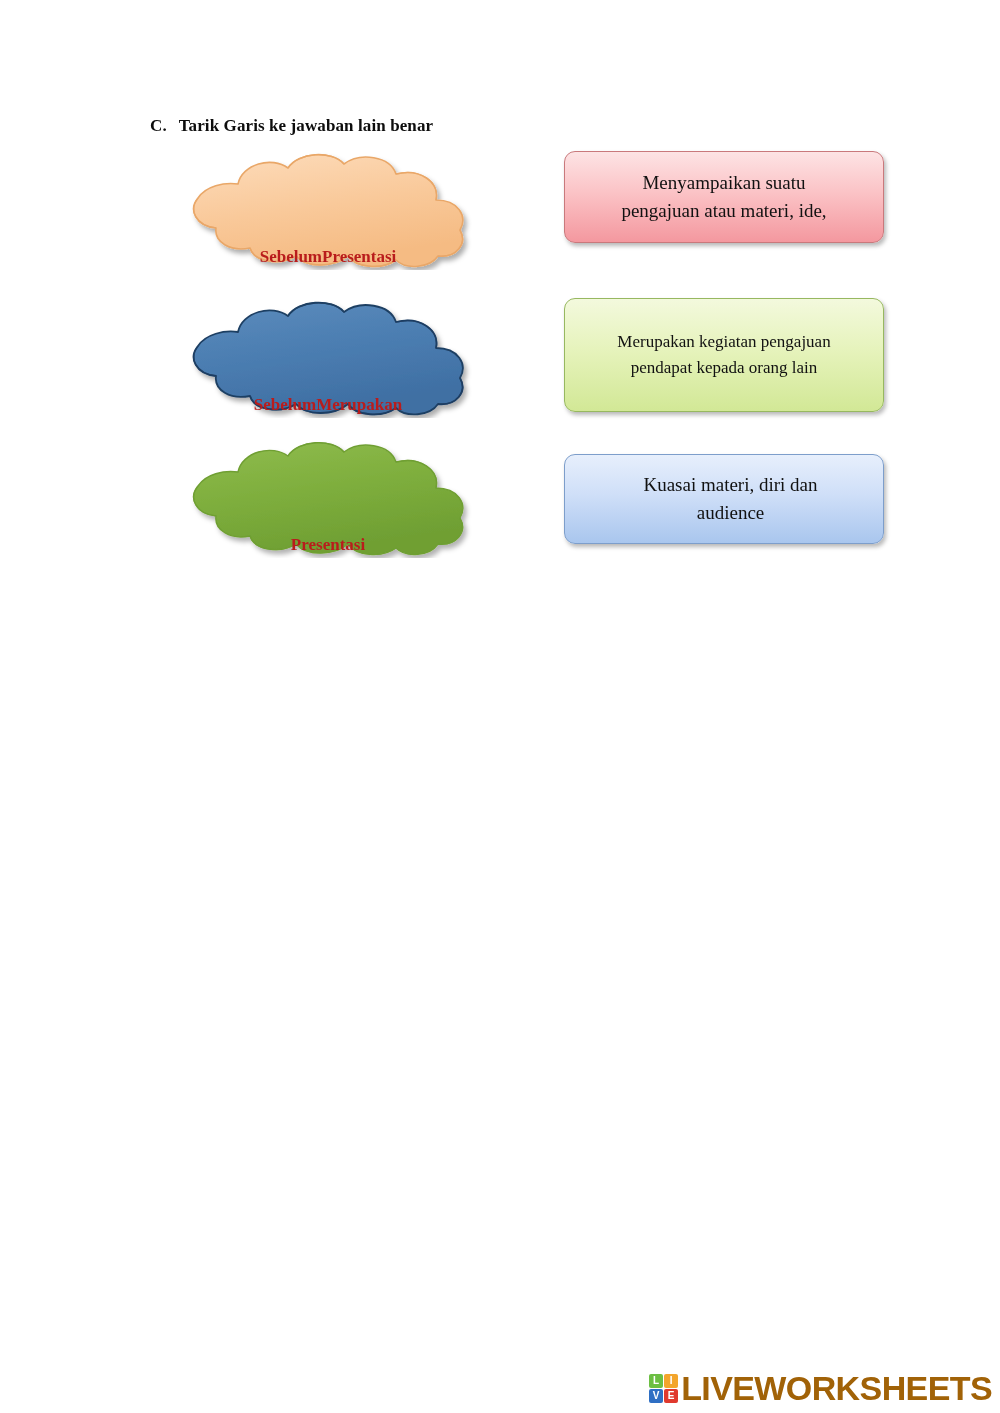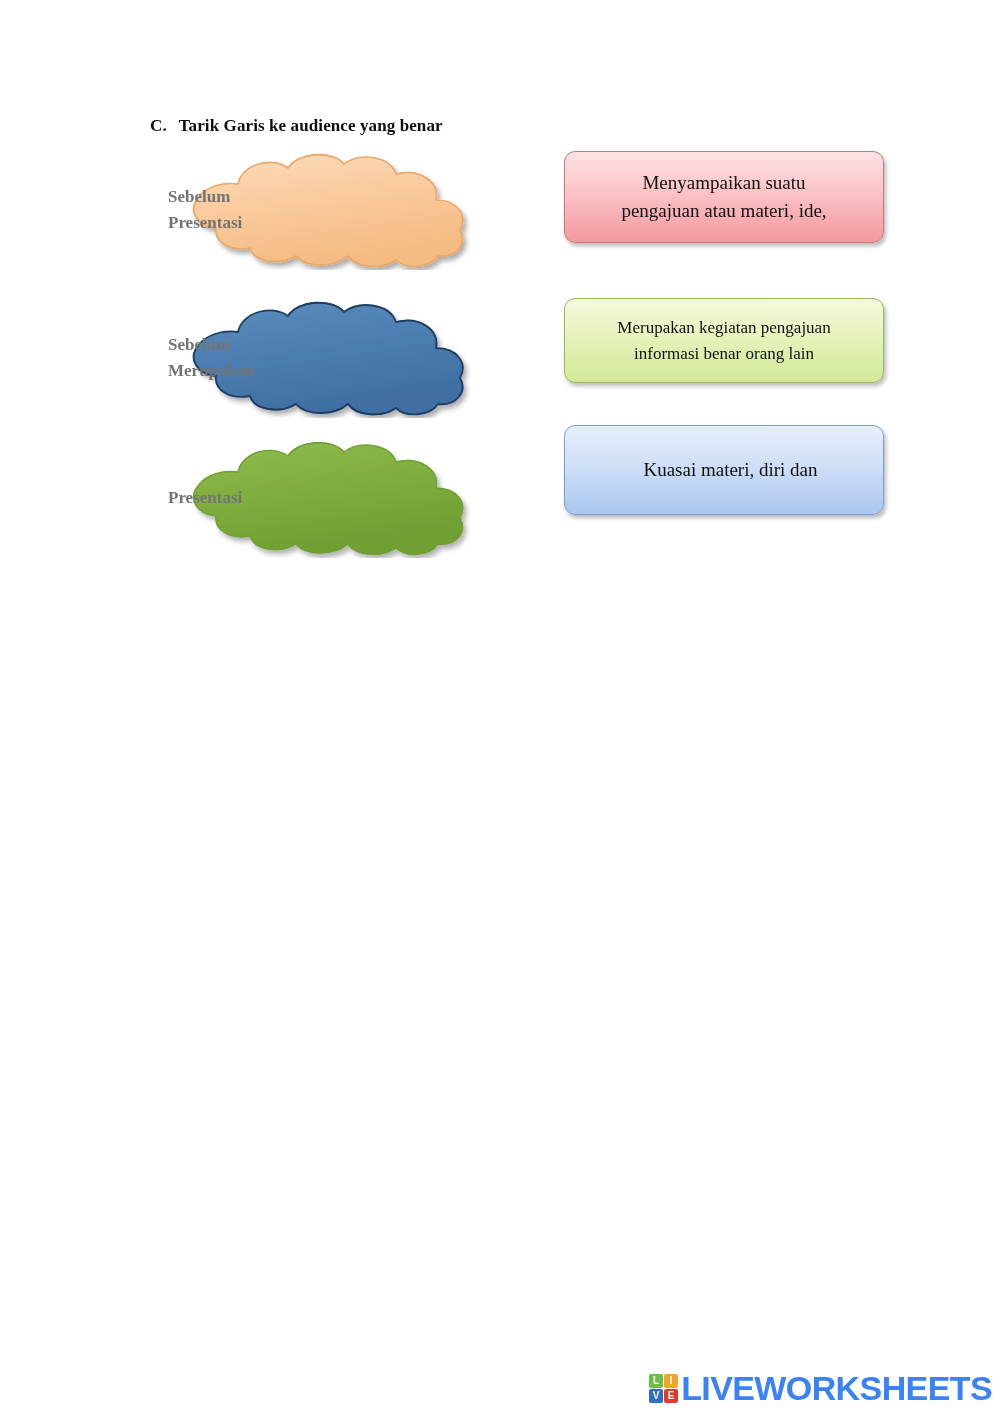--- a/index.html
+++ b/index.html
@@ -55,26 +55,26 @@
     height: 120px;
     display: block;
   }
   .cloud-label {
     position: absolute;
     left: 0;
     right: 0;
     top: 0;
     bottom: 0;
     display: flex;
-    flex-direction: column;
-    align-items: flex-start;
+    flex-direction: row;
+    align-items: flex-end;
     justify-content: center;
     font-size: 17px;
     font-weight: bold;
-    color: #737373;
+    color: #b91c1c;
     line-height: 1.55;
     text-align: center;
     pointer-events: none;
   }
   .cloud-label .l2 { }
 
   
   #cloud-0 { margin-bottom: 28px; }
   #cloud-1 { margin-bottom: 20px; }
 
@@ -106,21 +106,21 @@
     background: linear-gradient(to bottom, #fde3e4 0%, #fbc3c6 45%, #f4989f 100%);
     border-color: #c9797c;
     height: 92px;
     font-size: 19px;
     line-height: 1.45;
     font-family: Liberation Serif, serif;
   }
   .ans-box.green {
     background: linear-gradient(to bottom, #f3f9dd 0%, #e6f3bc 45%, #d2e896 100%);
     border-color: #97b860;
-    height: 85px;
+    height: 114px;
     font-size: 17px;
     line-height: 1.52;
   }
   .ans-box.blue {
     background: linear-gradient(to bottom, #e7effc 0%, #cfdff8 45%, #a9c6ee 100%);
     border-color: #7d9ecb;
     height: 90px;
     font-size: 19px;
     line-height: 1.45;
     padding-left: 29px;
@@ -157,31 +157,31 @@
   }
   .lw-tile.t0 { background: #6cbf43; }
   .lw-tile.t1 { background: #f3a52b; }
   .lw-tile.t2 { background: #2f6fc4; }
   .lw-tile.t3 { background: #e0392e; }
   .lw-word {
     font-family: "Liberation Sans", sans-serif;
     font-size: 34px;
     font-weight: bold;
     letter-spacing: -0.6px;
-    color: #3b82f6;
+    color: #a16207;
     line-height: 1;
   }
 </style>
 </head>
 <body>
 
 <div class="page">
 
   <div class="heading">
-    <span class="letter">C.</span><span>Tarik Garis ke audience yang benar</span>
+    <span class="letter">C.</span><span>Tarik Garis ke jawaban lain benar</span>
   </div>
 
   <div class="cloud-col">
 
     <div class="cloud-wrap" id="cloud-0">
       <svg viewBox="0 0 320 120" xmlns="http://www.w3.org/2000/svg">
         <defs>
           <linearGradient id="g0" x1="0" y1="0" x2="0.35" y2="1">
             <stop offset="0%" stop-color="#fddcbb"></stop>
             <stop offset="55%" stop-color="#f9c99a"></stop>
@@ -281,27 +281,28 @@
     <div class="ans-box pink" id="box-0">
       <span class="txt">
         <span class="ln">Menyampaikan suatu</span>
         <span class="ln">pengajuan atau materi, ide,</span>
       </span>
     </div>
 
     <div class="ans-box green" id="box-1">
       <span class="txt">
         <span class="ln">Merupakan kegiatan pengajuan</span>
-        <span class="ln">informasi benar orang lain</span>
+        <span class="ln">pendapat kepada orang lain</span>
       </span>
     </div>
 
     <div class="ans-box blue" id="box-2">
       <span class="txt">
         <span class="ln">Kuasai materi, diri dan</span>
+        <span class="ln">audience</span>
       </span>
     </div>
 
   </div>
 
   <div class="footer-logo">
     <span class="lw-tiles">
       <span class="lw-tile t0">L</span>
       <span class="lw-tile t1">I</span>
       <span class="lw-tile t2">V</span>

